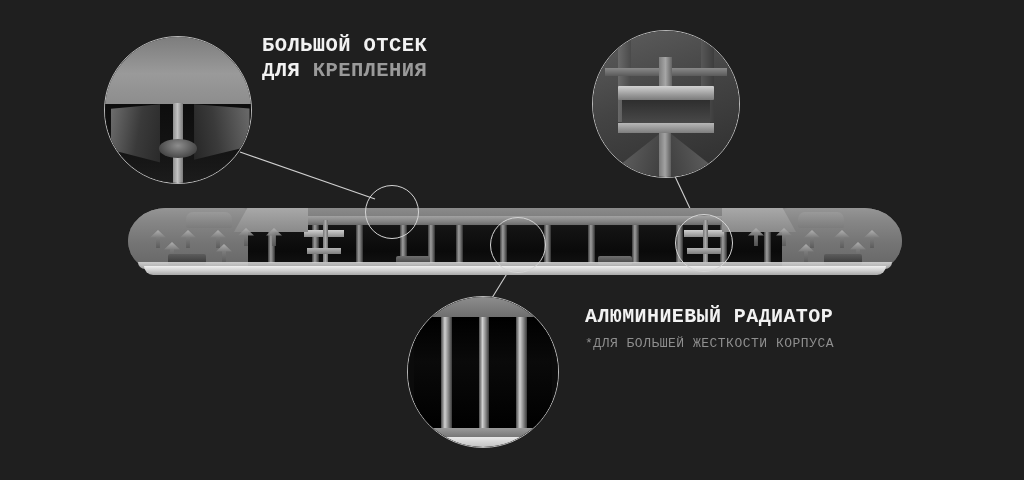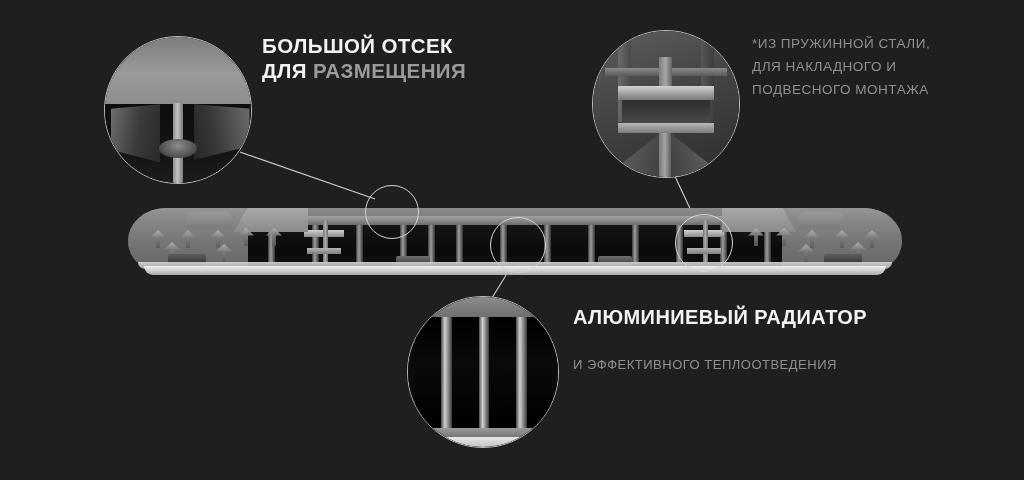--- a/index.html
+++ b/index.html
@@ -37,21 +37,21 @@
     white-space: nowrap;
   }
 
   #callout-compartment { left: 262px; top: 34px; }
   #callout-compartment .head { font-size: 20.5px; }
 
   #callout-brackets { left: 752px; top: 32px; }
   #callout-brackets .head { font-size: 19px; margin-bottom: 5px; }
   #callout-brackets .sub { font-size: 13.5px; line-height: 1.72; }
 
-  #callout-radiator { left: 573px; top: 305px; }
+  #callout-radiator { left: 585px; top: 305px; }
   #callout-radiator .head { font-size: 20px; margin-bottom: 4px; }
   #callout-radiator .sub { font-size: 13px; line-height: 1.62; }
 
   
   #lines { position: absolute; left: 0; top: 0; width: 1024px; height: 480px; pointer-events: none; }
 
   
   .bubble {
     position: absolute;
     border-radius: 50%;
@@ -254,21 +254,21 @@
   }
   .tabpad {
     position: absolute; width: 34px; height: 9px;
     background: linear-gradient(#6f6f6f,#3f3f3f);
     border-radius: 2px;
   }
 </style>
 </head>
 <body>
 
-<div id="stage" style="background: rgb(31, 31, 31);">
+<div id="stage" style="background: rgb(31, 31, 31); font-family: Liberation Mono, monospace;">
 
   <svg id="lines" viewBox="0 0 1024 480" xmlns="http://www.w3.org/2000/svg">
     <line x1="240" y1="152" x2="375" y2="199" stroke="#cfcfcf" stroke-width="1.1" fill="none"></line>
     <line x1="672" y1="170" x2="694" y2="217" stroke="#cfcfcf" stroke-width="1.1" fill="none"></line>
     <line x1="508" y1="272" x2="487" y2="306" stroke="#cfcfcf" stroke-width="1.1" fill="none"></line>
   </svg>
 
   <div class="bubble" id="bubble-compartment">
     <div class="inner">
       <div id="bc-sky"></div>
@@ -374,26 +374,25 @@
 
     <div id="fx-lens2"></div>
     <div id="fx-lens"></div>
   </div>
 
   <div class="marker" id="marker-compartment" style="left:365px; top:185px; width:54px; height:54px;"></div>
   <div class="marker" id="marker-brackets" style="left:675px; top:214px; width:58px; height:58px;"></div>
   <div class="marker" id="marker-radiator" style="left:490px; top:217px; width:56px; height:56px;"></div>
 
   <div class="callout" id="callout-compartment">
-    <div class="head"><span class="hi">БОЛЬШОЙ ОТСЕК</span><br><span class="hi">ДЛЯ </span><span class="lo">РАЗМЕЩЕНИЯ</span><br></div>
+    <div class="head"><span class="hi">БОЛЬШОЙ ОТСЕК</span><br><span class="hi">ДЛЯ </span><span class="lo">КРЕПЛЕНИЯ</span><br></div>
 
   </div>
 
   <div class="callout" id="callout-brackets">
-    <div class="sub"><span>*ИЗ ПРУЖИННОЙ СТАЛИ,</span><br><span>ДЛЯ НАКЛАДНОГО И</span><br><span>ПОДВЕСНОГО МОНТАЖА</span></div>
   </div>
 
   <div class="callout" id="callout-radiator">
     <div class="head"><span class="hi">АЛЮМИНИЕВЫЙ РАДИАТОР</span></div>
-    <div class="sub"><br><span>И ЭФФЕКТИВНОГО ТЕПЛООТВЕДЕНИЯ</span></div>
+    <div class="sub"><span>*ДЛЯ БОЛЬШЕЙ ЖЕСТКОСТИ КОРПУСА</span><br></div>
   </div>
 
 </div>
 
 </body></html>

